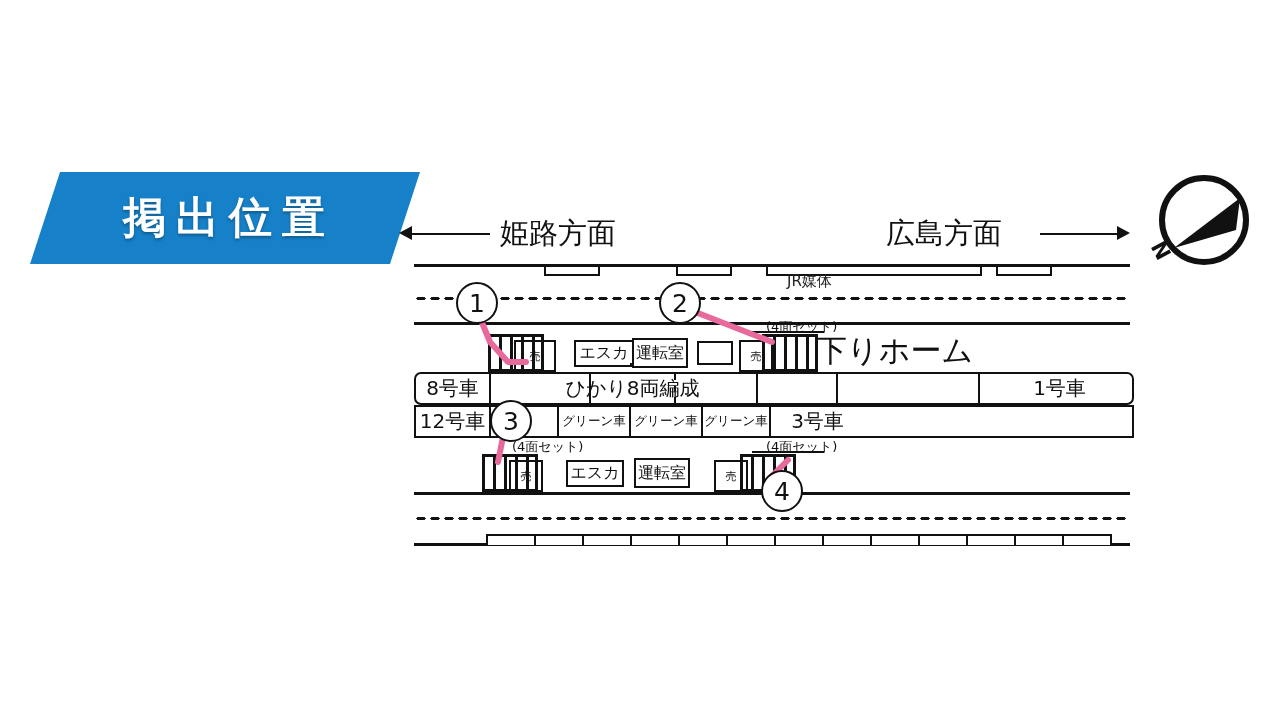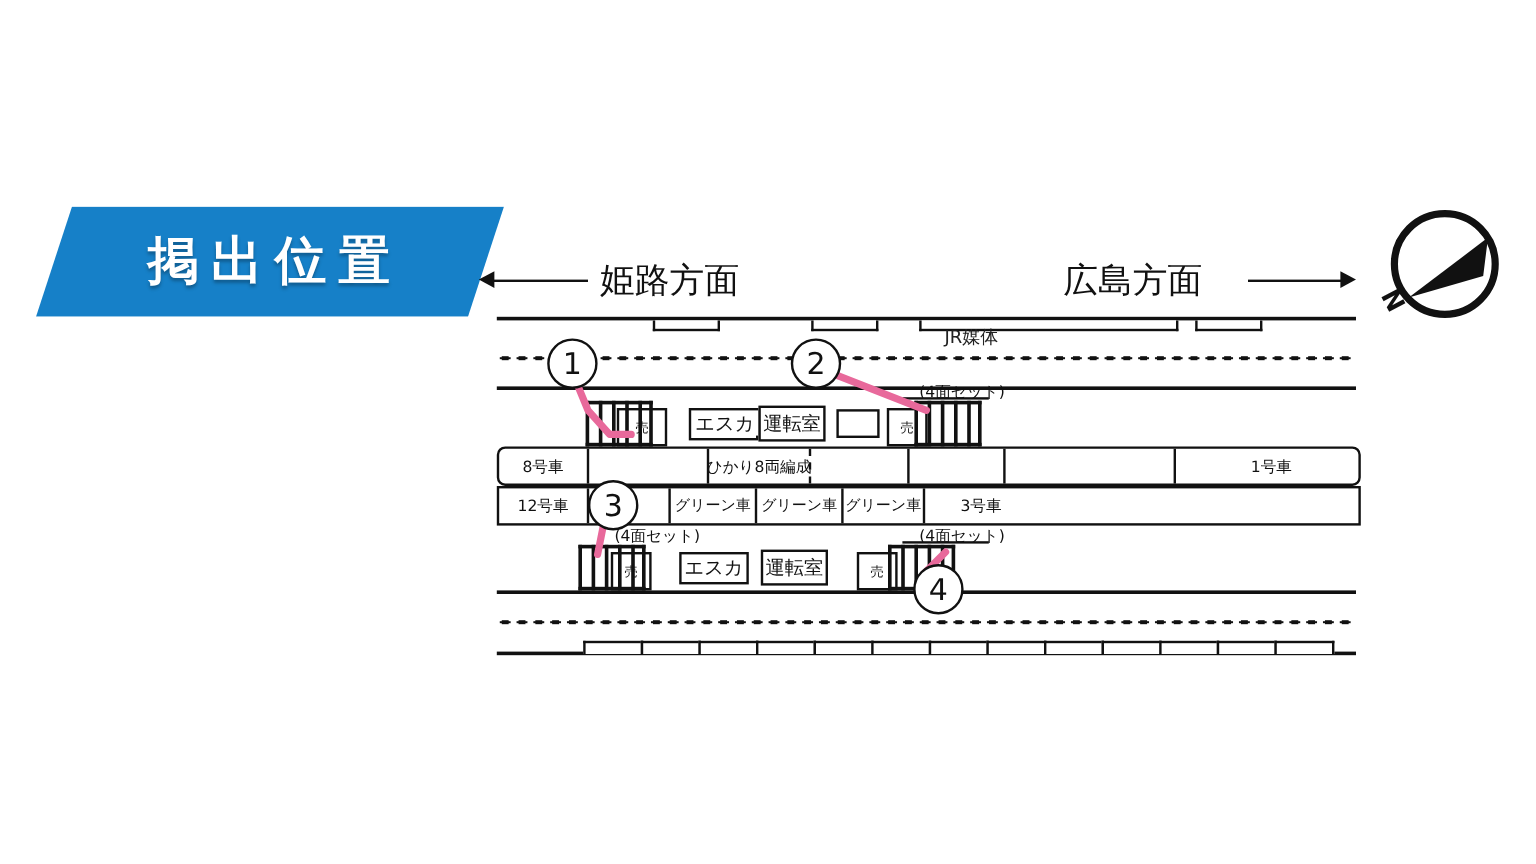--- a/index.html
+++ b/index.html
@@ -87,21 +87,21 @@
             font-family:"DejaVu Sans","Liberation Sans",sans-serif;}
 
   .homelabel{position:absolute;font-size:31px;color:#111;white-space:nowrap;
              font-family:"DejaVu Sans","Liberation Sans",sans-serif;}
 
   
   .cartable{position:absolute;display:flex;border:2.5px solid #111;background:#fff;height:29px;}
   .cartable.rounded{border-radius:7px;}
   .cartable .cell{
     border-right:2px solid #111;display:flex;align-items:center;justify-content:center;
-    font-size:13px;color:#111;white-space:nowrap;box-sizing:border-box;
+    font-size:20px;color:#111;white-space:nowrap;box-sizing:border-box;
     font-family:"DejaVu Sans","Liberation Sans",sans-serif;
   }
   .cartable .cell:last-child{border-right:none;padding-left:11px;}
   .cartable .cell.sm{font-size:12.5px;}
   .cartable .cell.dash{border-right:2px dashed #111;}
 
   svg.link{position:absolute;left:0;top:0;width:716px;height:282px;
            pointer-events:none;z-index:12;overflow:visible;}
 </style>
 </head>
@@ -167,20 +167,21 @@
       <div class="bar" style="left:0px;"></div>
       <div class="bar" style="left:11px;"></div>
       <div class="bar" style="left:22px;"></div>
       <div class="bar" style="left:33px;"></div>
       <div class="bar" style="left:44px;"></div>
       <div class="bar" style="left:53px;"></div>
     </div>
     <span class="setlabel" style="left:352px;top:54px;">(4面セット)</span>
     <div class="hline" style="left:338px;top:67px;width:72px;height:2px;"></div>
 
+    <span class="homelabel" style="left:402px;top:66px;">下りホーム</span>
 
     <div class="cartable rounded" style="left:0px;top:108px;width:716px;">
       <div class="cell" style="width:75px;">8号車</div>
       <div class="cell" style="width:100px;"></div>
       <div class="cell dash" style="width:85px;">ひかり8両編成</div>
       <div class="cell" style="width:82px;"></div>
       <div class="cell" style="width:80px;"></div>
       <div class="cell" style="width:142px;"></div>
       <div class="cell" style="width:148px;">1号車</div>
     </div>

